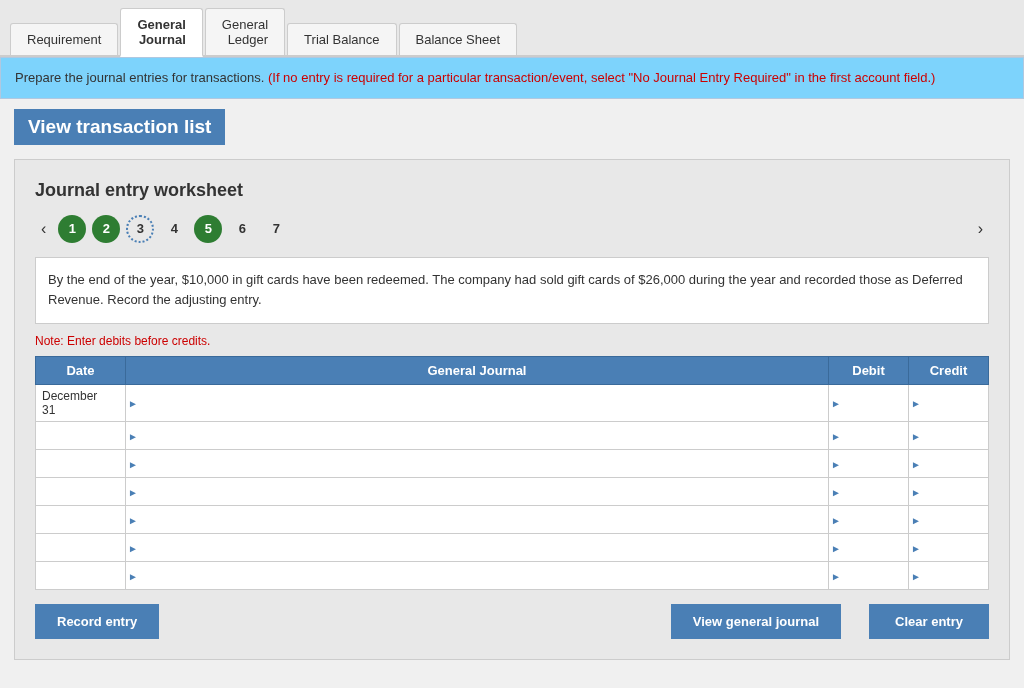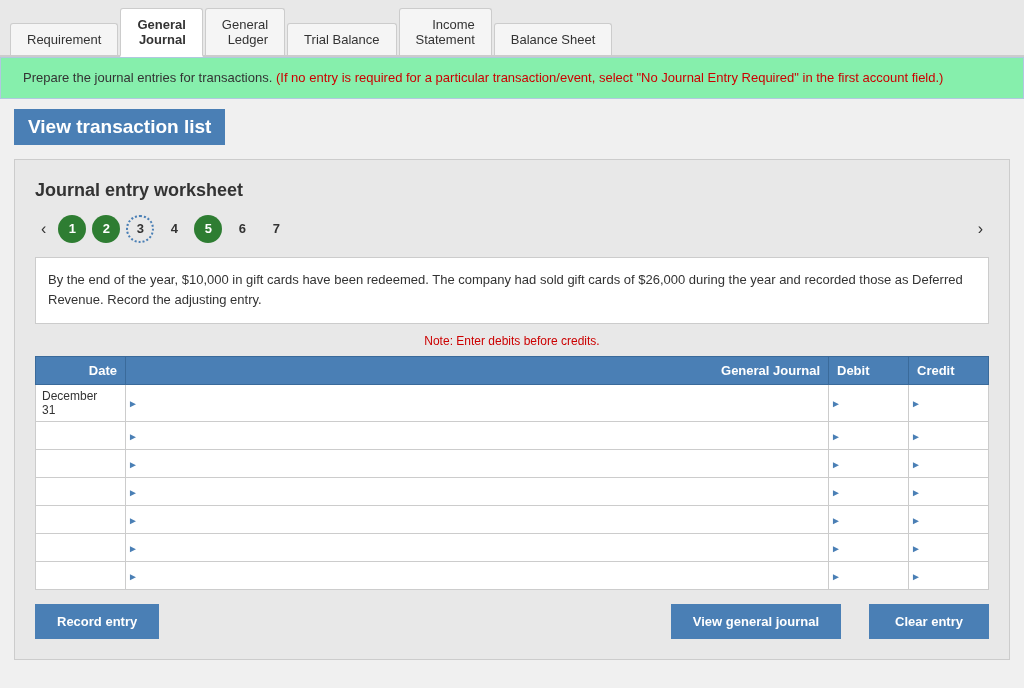--- a/index.html
+++ b/index.html
@@ -35,23 +35,23 @@
     }
     .tab.active {
       background: #fff;
       border-bottom: 2px solid #fff;
       margin-bottom: -2px;
       font-weight: bold;
     }
 
     
     .info-banner {
-      background: #86efac;
+      background: #7dd3fc;
       border: 1px solid #b0c8e0;
-      padding: 10px 22px;
+      padding: 10px 14px;
       font-size: 13px;
       line-height: 1.5;
     }
     .info-banner .red-text {
       color: #cc0000;
     }
 
     
     .btn-view-transaction {
       display: inline-block;
@@ -127,39 +127,38 @@
       padding: 12px;
       margin-bottom: 10px;
       font-size: 13px;
       line-height: 1.6;
     }
 
     .note-text {
       color: #cc0000;
       font-size: 12px;
       margin-bottom: 8px;
-      text-align: center;
     }
 
     
     .journal-table {
       width: 100%;
       border-collapse: collapse;
       background: #fff;
     }
     .journal-table th {
       background: #4a7fb5;
       color: #fff;
       padding: 6px 8px;
-      text-align: right;
+      text-align: center;
       border: 1px solid #3a6a9a;
       font-size: 13px;
     }
     .journal-table th.center {
-      text-align: left;
+      text-align: center;
     }
     .journal-table td {
       border: 1px solid #ccc;
       padding: 0;
       height: 28px;
     }
     .journal-table td.date-cell {
       padding: 4px 6px;
       vertical-align: top;
       font-size: 12px;
@@ -258,23 +257,20 @@
     <span>Requirement</span>
   </div>
   <div class="tab active">
     <span>General<br>Journal</span>
   </div>
   <div class="tab">
     <span>General<br>Ledger</span>
   </div>
   <div class="tab">
     <span>Trial Balance</span>
-  </div>
-  <div class="tab">
-    <span>Income<br>Statement</span>
   </div>
   <div class="tab">
     <span>Balance Sheet</span>
   </div>
 </div>
 
 
 <div class="info-banner">
   <span>Prepare the journal entries for transactions.</span>
   <span class="red-text"> (If no entry is required for a particular transaction/event, select "No Journal Entry Required" in the first account field.)</span>

